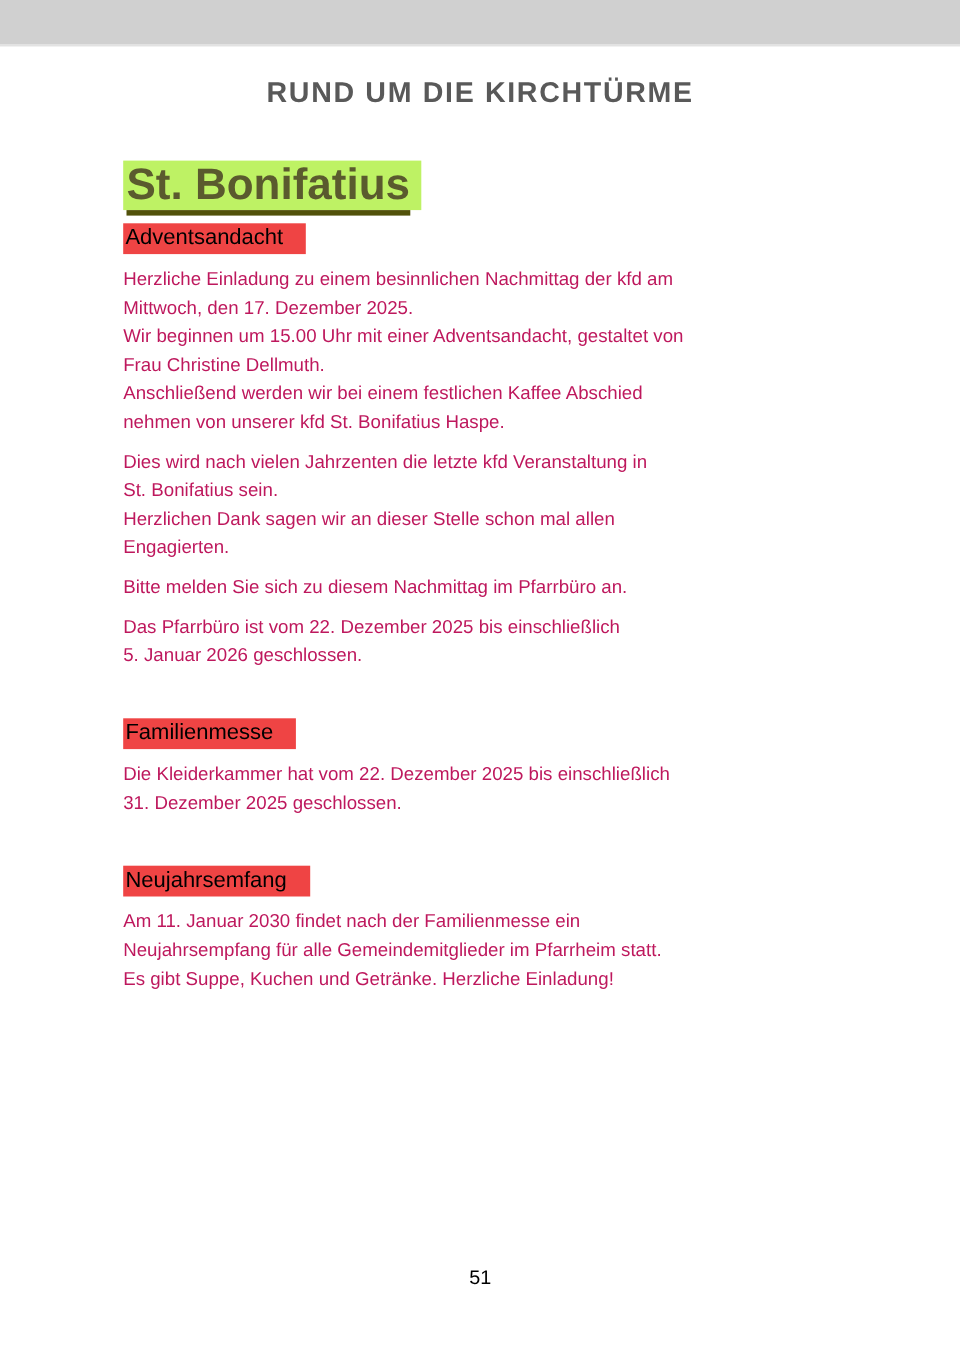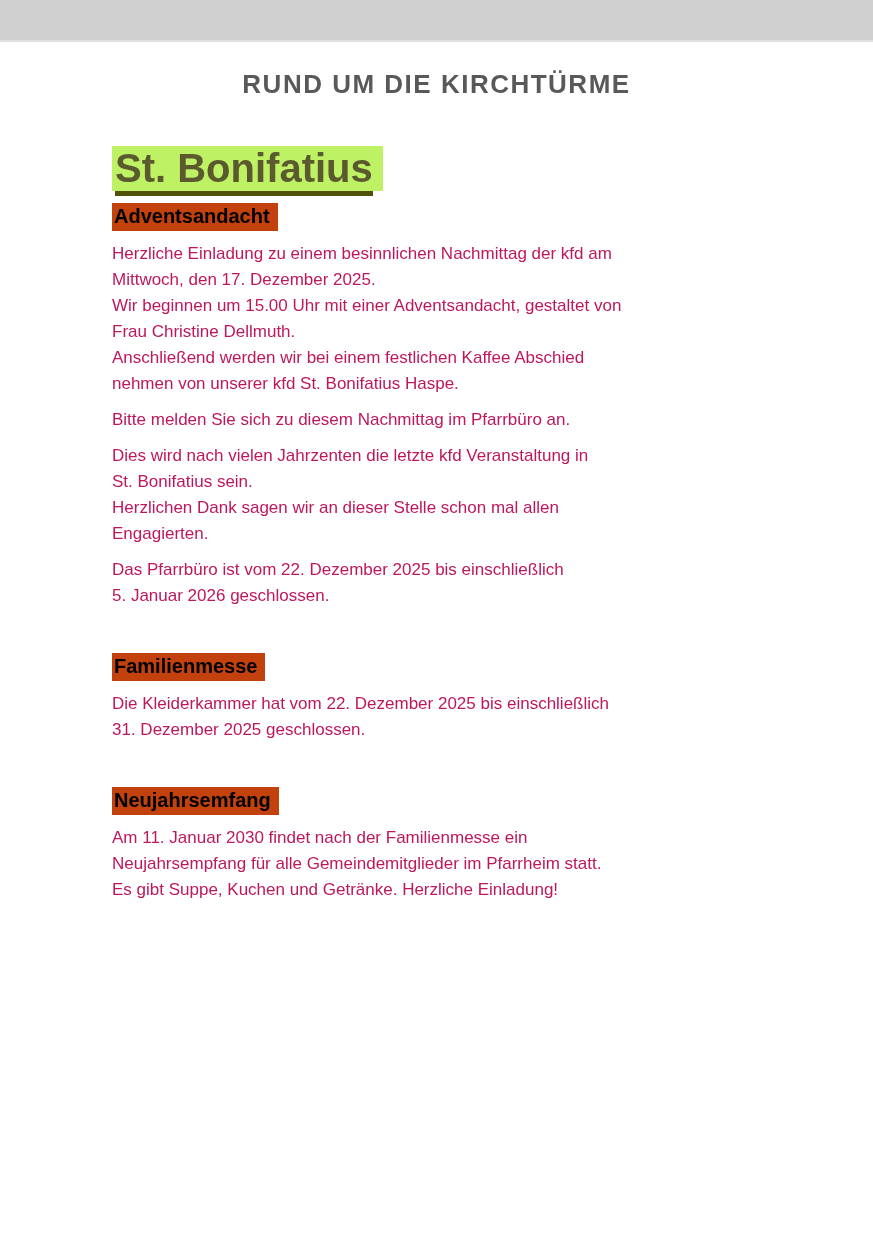--- a/index.html
+++ b/index.html
@@ -45,26 +45,26 @@
     padding: 1px 10px 2px 3px;
   }
   .doc-title .underline {
     border-bottom: 5px solid #51510a;
     padding-bottom: 1px;
   }
   .section-heading {
     display: block;
     width: fit-content;
     margin: 44px 0 0 0;
-    background: #c2410c;
+    background: #ef4444;
     color: #000000;
     font-size: 20px;
-    font-weight: bold;
+    font-weight: normal;
     line-height: 25px;
-    padding: 1px 8px 2px 2px;
+    padding: 1px 21px 2px 2px;
   }
   .section-heading.first {
     margin-top: 12px;
   }
   .para {
     white-space: pre-line;
     margin: 10px 0 9px 0;
     font-size: 17px;
     line-height: 26px;
     color: #be185d;
@@ -92,34 +92,35 @@
 
     <h1 class="doc-title"><span class="underline">St. Bonifatius</span></h1>
 
     <h2 class="section-heading first">Adventsandacht</h2>
     <p class="para">Herzliche Einladung zu einem besinnlichen Nachmittag der kfd am
 Mittwoch, den 17. Dezember 2025.
 Wir beginnen um 15.00 Uhr mit einer Adventsandacht, gestaltet von
 Frau Christine Dellmuth.
 Anschließend werden wir bei einem festlichen Kaffee Abschied
 nehmen von unserer kfd St. Bonifatius Haspe.</p>
-    <p class="para">Bitte melden Sie sich zu diesem Nachmittag im Pfarrbüro an.</p>
     <p class="para">Dies wird nach vielen Jahrzenten die letzte kfd Veranstaltung in
 St. Bonifatius sein.
 Herzlichen Dank sagen wir an dieser Stelle schon mal allen
 Engagierten.</p>
+    <p class="para">Bitte melden Sie sich zu diesem Nachmittag im Pfarrbüro an.</p>
 
     <p class="para">Das Pfarrbüro ist vom 22. Dezember 2025 bis einschließlich
 5. Januar 2026 geschlossen.</p>
 
     <h2 class="section-heading">Familienmesse</h2>
     <p class="para">Die Kleiderkammer hat vom 22. Dezember 2025 bis einschließlich
 31. Dezember 2025 geschlossen.</p>
 
     <h2 class="section-heading">Neujahrsemfang</h2>
     <p class="para">Am 11. Januar 2030 findet nach der Familienmesse ein
 Neujahrsempfang für alle Gemeindemitglieder im Pfarrheim statt.
 Es gibt Suppe, Kuchen und Getränke. Herzliche Einladung!</p>
 
   </div>
 
+  <div class="page-number">51</div>
 
 </div>
 
 </body></html>

